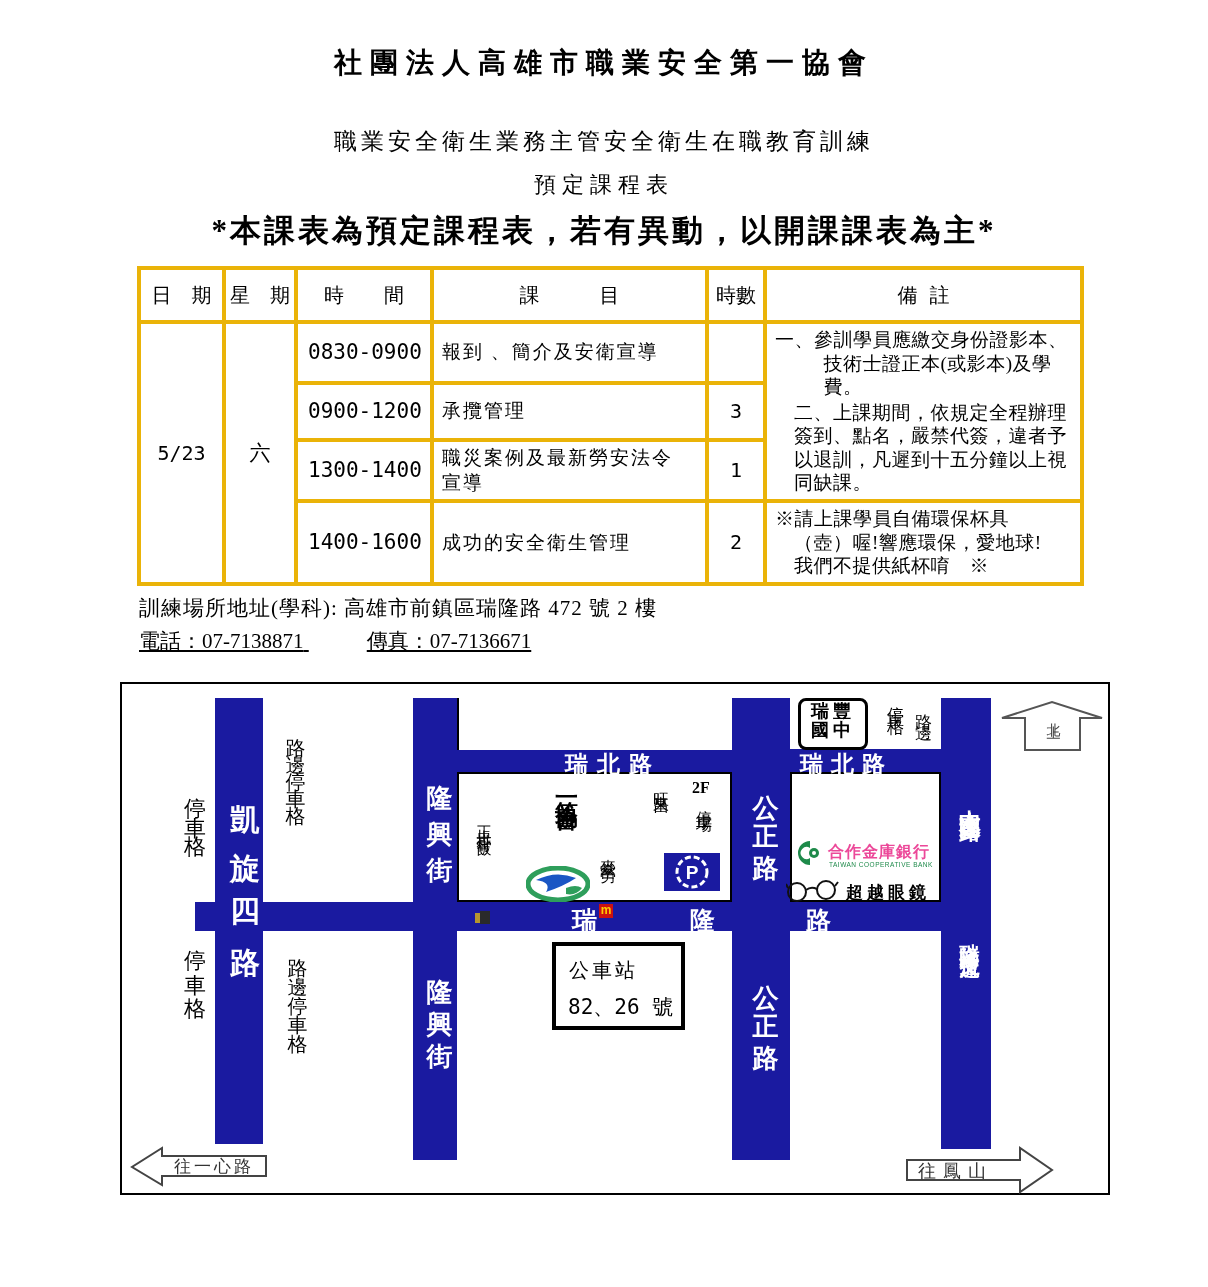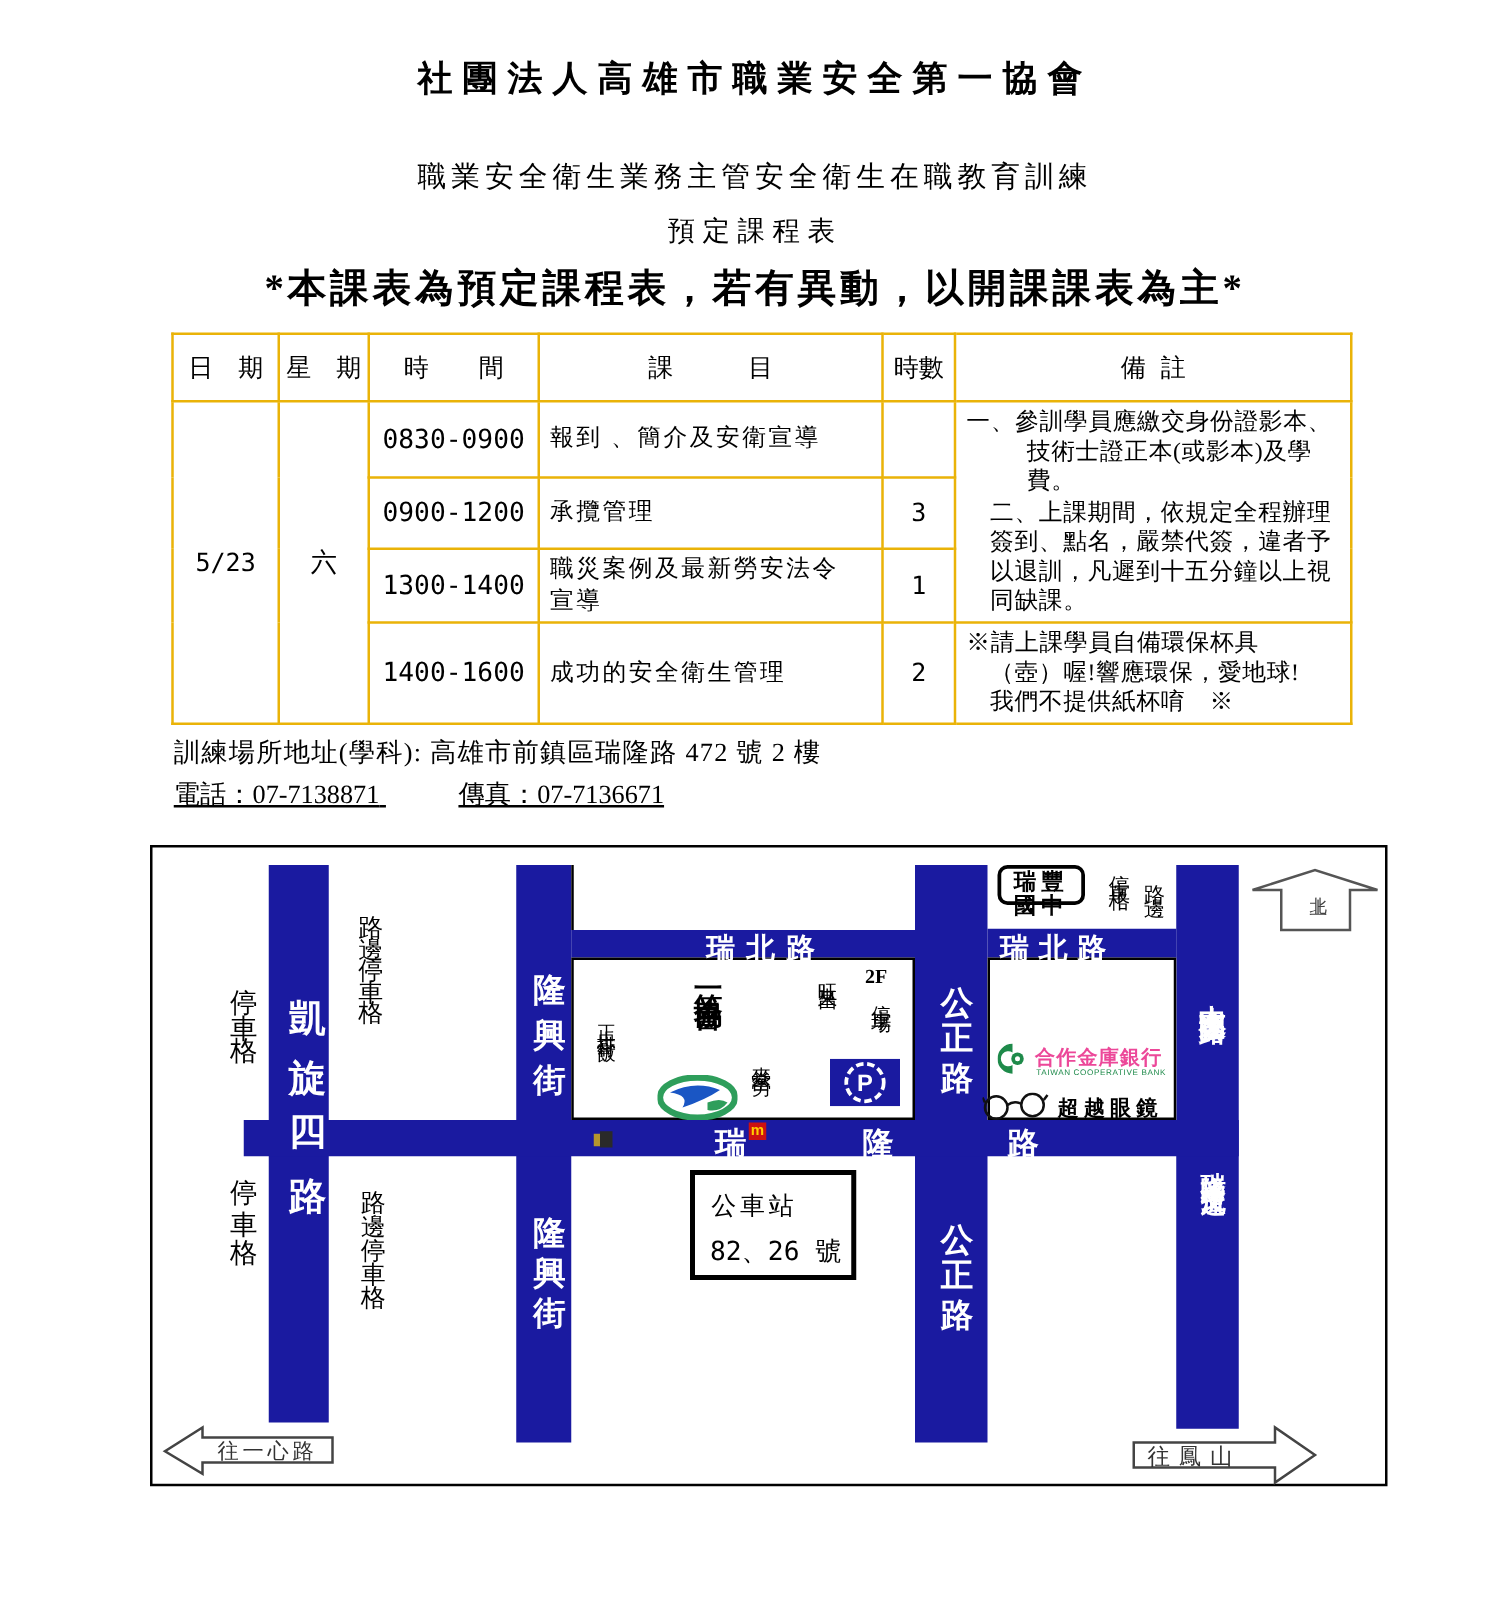--- a/index.html
+++ b/index.html
@@ -5,21 +5,21 @@
   * { margin:0; padding:0; box-sizing:border-box; }
   html,body { background:#ffffff; }
   body { width:1208px; height:1287px; position:relative; font-family:"Liberation Serif", serif; color:#000; }
 
   .title1 { margin-top:44px; text-align:center; font-size:28px; font-weight:bold; letter-spacing:8px; }
   .title2 { margin-top:44px; text-align:center; font-size:23px; letter-spacing:4px; }
   .title3 { margin-top:13px; text-align:center; font-size:22px; letter-spacing:6px; }
   .notice { margin-top:10px; text-align:center; font-size:31px; font-weight:bold; letter-spacing:3px; }
 
   table.sched { margin:14px 0 0 137px; width:943px; border-collapse:collapse; table-layout:fixed; }
-  table.sched td, table.sched th { border:2px solid #eab308; font-weight:normal; vertical-align:middle; overflow:hidden; }
+  table.sched td, table.sched th { border:4px solid #eab308; font-weight:normal; vertical-align:middle; overflow:hidden; }
   th.h { font-size:20px; text-align:center; }
   th.h-remarks { letter-spacing:12px; text-indent:12px; }
   td.c-date, td.c-wday { text-align:center; font-size:21px; }
   td.c-date { font-family:"DejaVu Sans Mono", monospace; font-size:20px; }
   td.c-time { font-family:"DejaVu Sans Mono", monospace; font-size:21px; padding-left:10px; }
   td.c-subj { font-size:19px; letter-spacing:2px; padding:2px 30px 2px 8px; line-height:1.35; }
   td.c-hrs  { text-align:center; font-family:"DejaVu Sans Mono", monospace; font-size:20px; }
   td.c-rem  { font-size:19px; line-height:1.24; padding:4px 6px 4px 8px; vertical-align:top; letter-spacing:0.5px;margin-top:44px; }
   .note1 { padding-left:2.55em; text-indent:-2.55em; }
   .note2 { padding-left:1em; margin-top:2px; }
@@ -136,21 +136,21 @@
   <div class="rlabel" style="left:684px; top:220px; font-size:25px;">路</div>
 
   <div class="klabel vt" style="left:58px; top:96px; font-size:22px; letter-spacing:19px;">停車格</div>
   <div class="klabel vt" style="left:58px; top:248px; font-size:22px; letter-spacing:24px;">停車格</div>
   <div class="klabel vt" style="left:161px; top:38px; font-size:20px; letter-spacing:17px;">路邊停車格</div>
   <div class="klabel vt" style="left:163px; top:258px; font-size:20px; letter-spacing:19px;">路邊停車格</div>
   <div class="klabel vt" style="left:762px; top:9px; font-size:17px; letter-spacing:6px;">停車格</div>
   <div class="klabel vt" style="left:790px; top:16px; font-size:17px; letter-spacing:11px;">路邊</div>
 
 
-  <div class="box" style="left:676px; top:14px; width:70px; height:32px; border-radius:8px; text-align:center; font-weight:bold;">
+  <div class="box" style="left:676px; top:14px; width:70px; height:52px; border-radius:8px; text-align:center; font-weight:bold;">
     <div style="font-size:18px; line-height:19px; letter-spacing:4px; margin-top:1px;">瑞豐</div>
     <div style="font-size:18px; line-height:19px; letter-spacing:4px;">國中</div>
   </div>
 
   <div style="position:absolute; left:878px; top:12px; width:104px; height:56px; z-index:6;">
     <svg width="104" height="56" viewBox="0 0 104 56">
       <polygon points="2,22 52,6 102,22 80,22 80,54 25,54 25,22" fill="#ffffff" stroke="#555" stroke-width="2"></polygon>
     </svg>
     <div class="klabel vt" style="left:44px; top:16px; font-size:14px; letter-spacing:2px; color:#444;">北上</div>
   </div>

